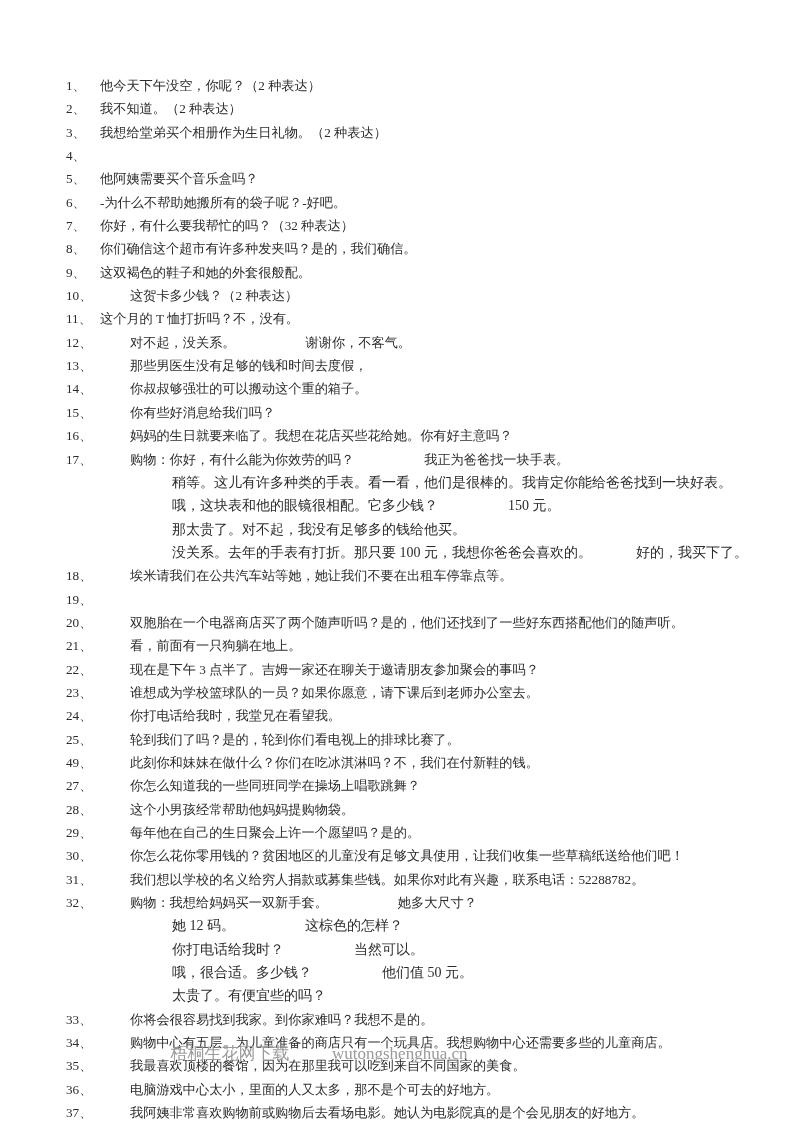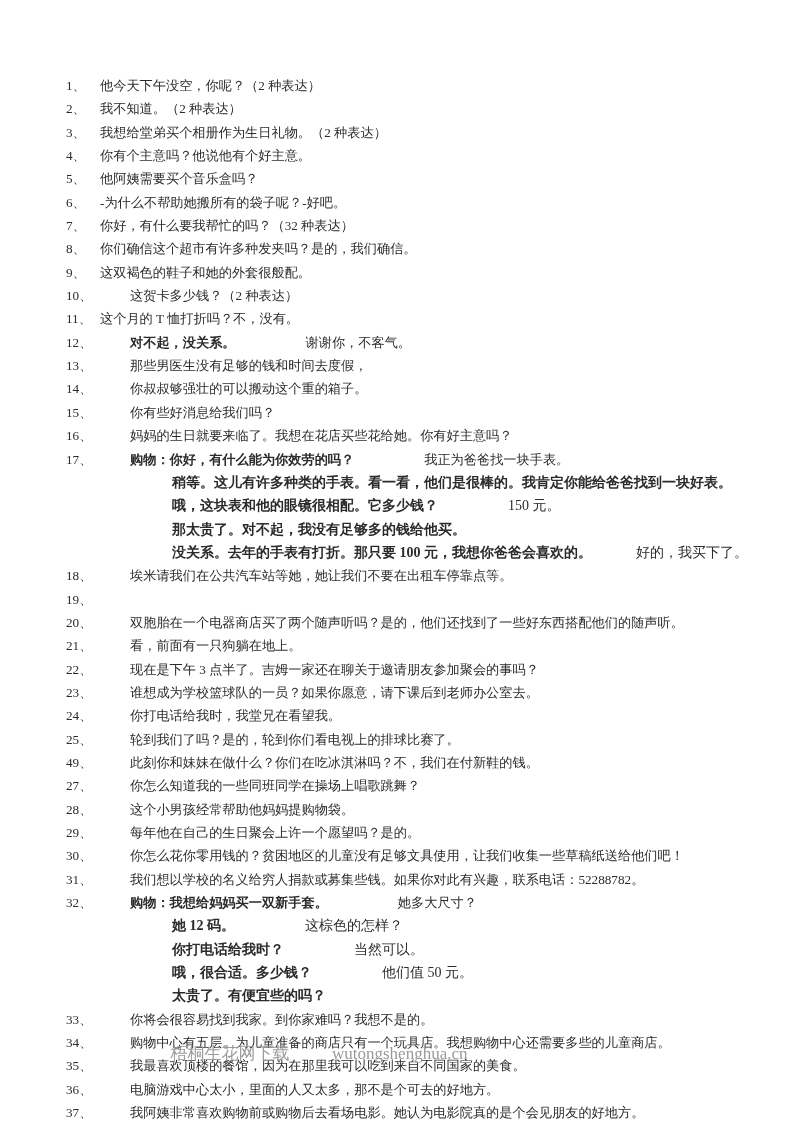--- a/index.html
+++ b/index.html
@@ -44,21 +44,21 @@
   
   .cont {
     display: flex;
     align-items: baseline;
     font-size: 14px;
     line-height: 23.35px;
     white-space: nowrap;
   }
   .cont-pad { flex: 0 0 auto; width: 106px; }
   
-  .col-a { flex: 0 0 auto; font-weight: bold; }
+  .col-a { flex: 0 0 auto; }
   .col-b { flex: 0 0 auto; }
   .spacer-sm { flex: 0 0 auto; width: 44px; }
   .spacer-md { flex: 0 0 auto; width: 70px; }
   .footer {
     position: absolute;
     left: 4px;
     top: 1042px;
     width: 630px;
     text-align: center;
     font-size: 17px;
@@ -85,21 +85,20 @@
         <span class="txt">我不知道。（2 种表达）</span>
       </div>
       <div class="line">
         <span class="num">3、</span>
         <span class="gap-none"></span>
         <span class="txt">我想给堂弟买个相册作为生日礼物。（2 种表达）</span>
       </div>
       <div class="line">
         <span class="num">4、</span>
         <span class="gap-none"></span>
-        <span class="txt">你有个主意吗？他说他有个好主意。</span>
       </div>
       <div class="line">
         <span class="num">5、</span>
         <span class="gap-none"></span>
         <span class="txt">他阿姨需要买个音乐盒吗？</span>
       </div>
       <div class="line">
         <span class="num">6、</span>
         <span class="gap-none"></span>
         <span class="txt">-为什么不帮助她搬所有的袋子呢？-好吧。</span>

